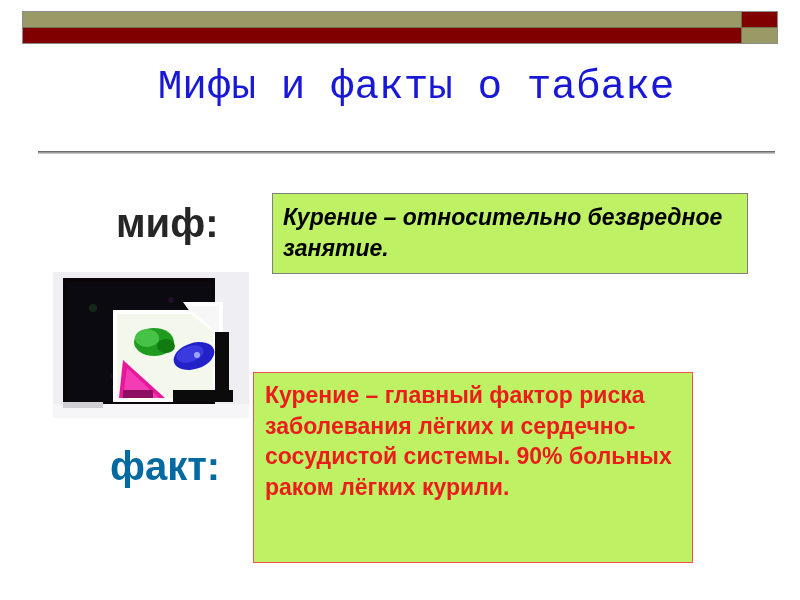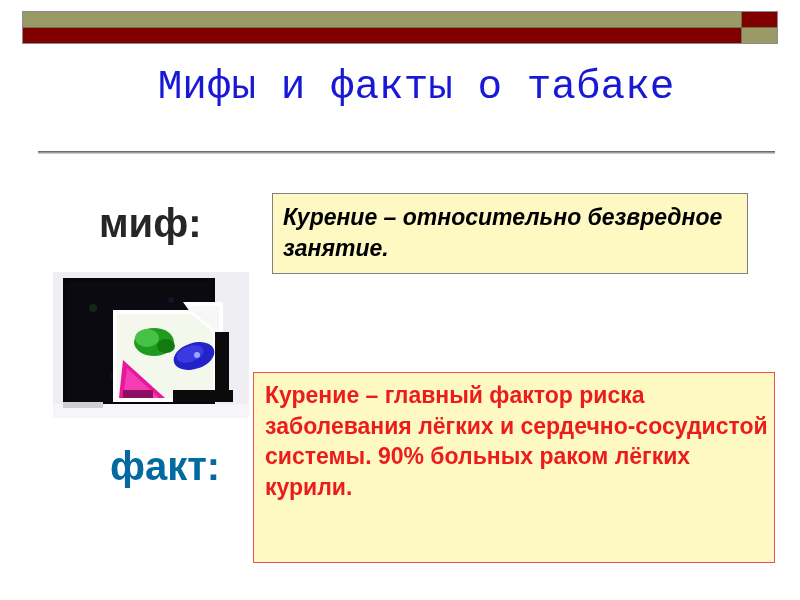--- a/index.html
+++ b/index.html
@@ -70,21 +70,21 @@
   
   .wordart {
     position: absolute;
     font-family: "Liberation Sans", sans-serif;
     font-weight: bold;
     font-size: 40px;
     line-height: 1;
     white-space: nowrap;
   }
   #label-myth {
-    left: 99px;
+    left: 116px;
     top: 203px;
     color: #262626;
     text-shadow:
        1.4px 0 0 #ffffff, -1.4px 0 0 #ffffff,
        0 1.4px 0 #ffffff, 0 -1.4px 0 #ffffff,
        1px 1px 0 #ffffff, -1px -1px 0 #ffffff,
        1px -1px 0 #ffffff, -1px 1px 0 #ffffff;
   }
   #label-fact {
     left: 110px;
@@ -107,42 +107,42 @@
     background: #f2f0f3;
     overflow: hidden;
     filter: blur(0.6px);
   }
   #image-placeholder svg { display: block; }
 
   
   .textbox {
     position: absolute;
     box-sizing: border-box;
-    background: #fef9c3;
+    background: #bef264;
   }
   #myth-box {
     left: 272px;
     top: 193px;
     width: 476px;
     height: 81px;
     border: 1px solid #808080;
     padding: 8px 4px 0 10px;
   }
   #myth-text {
     font-family: "Liberation Sans", sans-serif;
     font-weight: bold;
     font-style: italic;
     font-size: 23px;
     line-height: 1.33;
     color: #000000;
   }
   #fact-box {
     left: 253px;
     top: 372px;
-    width: 522px;
+    width: 440px;
     height: 191px;
     border: 1px solid #f05050;
     padding: 7px 0 0 11px;
   }
   #fact-text {
     font-family: "Liberation Sans", sans-serif;
     font-weight: bold;
     font-size: 23px;
     line-height: 1.33;
     color: #ec1c1c;

